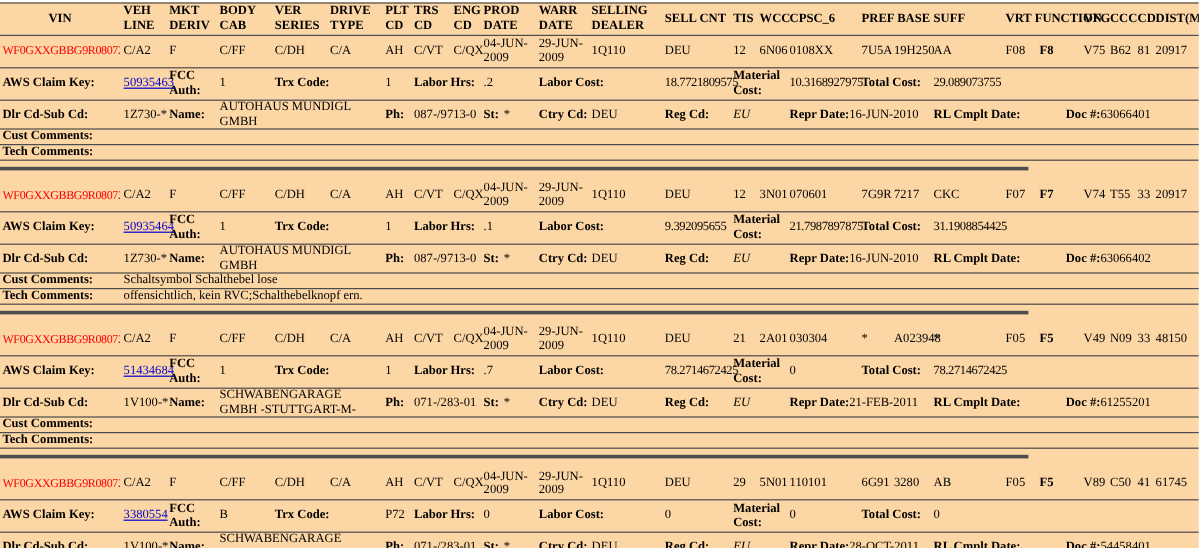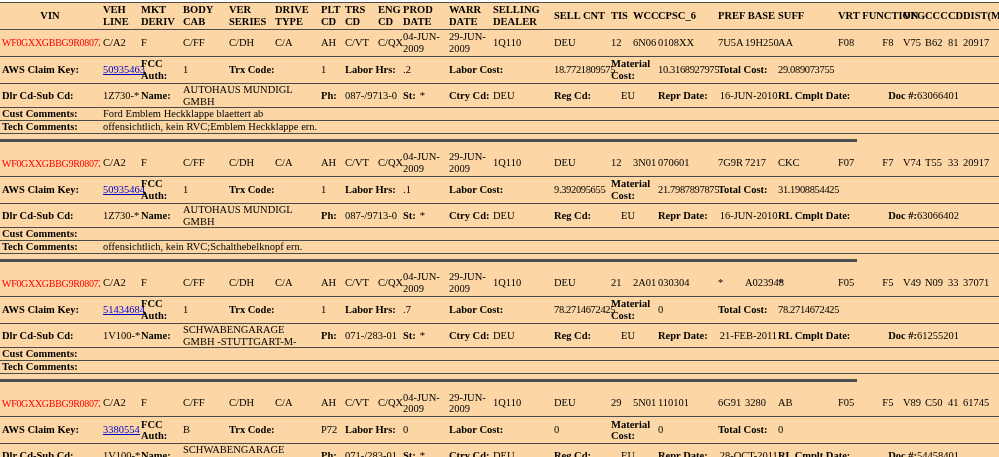--- a/index.html
+++ b/index.html
@@ -27,25 +27,25 @@
   .nowrap{white-space:nowrap;}
   .lbl{font-weight:bold;white-space:nowrap;}
   .lblwrap{font-weight:bold;}
   .s2{grid-column:span 2;}
   .s3{grid-column:span 3;}
   .s4{grid-column:span 4;}
   .rest{grid-column:2 / -1;}
   .vin-val{color:var(--red,#ff0000);font-size:10px;letter-spacing:-0.3px;white-space:nowrap;overflow:hidden;}
   .num{letter-spacing:-0.35px;white-space:nowrap;}
   a.claim-link{color:var(--link,#0000cc);text-decoration:underline;cursor:pointer;text-align:center;}
-  .right{text-align:center;}
+  .right{text-align:left;font-style:italic;}
   .pr10{padding-right:10px;}
   .vrt-cell span{display:inline-block;}
-  .vrt-cell span + span{margin-left:28px;}
-  .inline-pair .lbl{margin-right:12px;}
+  .vrt-cell span + span{margin-left:12px;font-weight:bold;}
+  .inline-pair .lbl{margin-right:0;}
   .st-cell .lbl{margin-right:4px;}
   .divider{height:16px;position:relative;border:none;}
   .divider .bar{position:absolute;left:0;top:5px;width:857px;height:3px;background:#4e4e51;}
   .namewrap{white-space:normal;line-height:1.1;}
   .doc-cell{text-align:right;padding-right:1px;white-space:nowrap;}
 </style>
 </head>
 <body>
 
 <div id="claims-table">
@@ -133,26 +133,24 @@
       <div class="c nowrap">DEU</div>
       <div class="c lbl">Reg Cd:</div>
       <div class="c s2 right pr10 nowrap">EU</div>
       <div class="c s3 nowrap inline-pair"><span class="lbl">Repr Date:</span><span>16-JUN-2010</span></div>
       <div class="c lbl">RL Cmplt Date:</div>
       <div class="c s4 doc-cell"><span class="lbl">Doc #:</span><span>63066401</span></div>
     </div>
 
     <div class="row comment-row cust-row">
       <div class="c first lbl">Cust Comments:</div>
-      <div class="c rest nowrap">Ford Emblem Heckklappe blaettert ab</div>
     </div>
 
     <div class="row comment-row tech-row">
       <div class="c first lbl">Tech Comments:</div>
-      <div class="c rest nowrap">offensichtlich, kein RVC;Emblem Heckklappe ern.</div>
     </div>
 
     <div class="divider">
       <div class="bar"></div>
     </div>
   </div>
 
   <div class="record">
 
     <div class="row vin-row">
@@ -211,20 +209,21 @@
       <div class="c nowrap">DEU</div>
       <div class="c lbl">Reg Cd:</div>
       <div class="c s2 right pr10 nowrap">EU</div>
       <div class="c s3 nowrap inline-pair"><span class="lbl">Repr Date:</span><span>16-JUN-2010</span></div>
       <div class="c lbl">RL Cmplt Date:</div>
       <div class="c s4 doc-cell"><span class="lbl">Doc #:</span><span>63066402</span></div>
     </div>
 
     <div class="row comment-row cust-row">
       <div class="c first lbl">Cust Comments:</div>
+      <div class="c rest nowrap">Schaltsymbol Schalthebel lose</div>
     </div>
 
     <div class="row comment-row tech-row">
       <div class="c first lbl">Tech Comments:</div>
       <div class="c rest nowrap">offensichtlich, kein RVC;Schalthebelknopf ern.</div>
     </div>
 
     <div class="divider">
       <div class="bar"></div>
     </div>
@@ -249,21 +248,21 @@
       <div class="c nowrap">21</div>
       <div class="c nowrap">2A01</div>
       <div class="c nowrap">030304</div>
       <div class="c nowrap">*</div>
       <div class="c nowrap">A023948</div>
       <div class="c nowrap">*</div>
       <div class="c nowrap vrt-cell"><span>F05</span><span>F5</span></div>
       <div class="c nowrap">V49</div>
       <div class="c nowrap">N09</div>
       <div class="c nowrap">33</div>
-      <div class="c nowrap">37071</div>
+      <div class="c nowrap">48150</div>
     </div>
 
     <div class="row claim-row">
       <div class="c first lbl">AWS Claim Key:</div>
       <div class="c nowrap"><a class="claim-link" href="#">51434684</a></div>
       <div class="c lblwrap">FCC Auth:</div>
       <div class="c nowrap">1</div>
       <div class="c s2 lbl">Trx Code:</div>
       <div class="c nowrap">1</div>
       <div class="c s2 lbl">Labor Hrs:</div>

